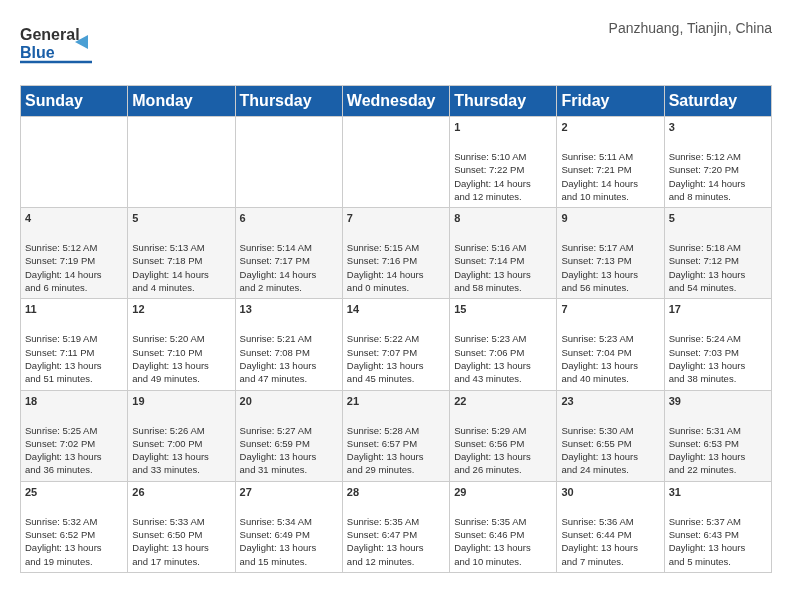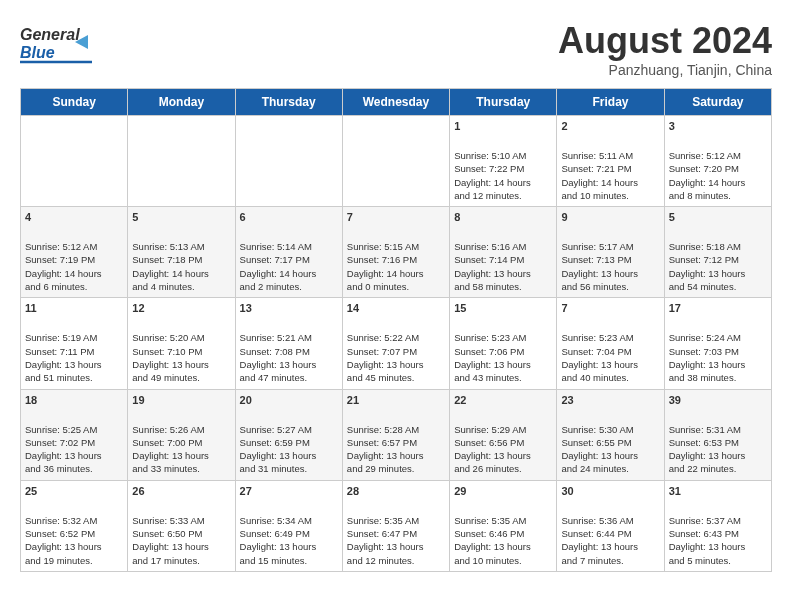--- a/index.html
+++ b/index.html
@@ -30,22 +30,22 @@
     }
     .calendar {
       width: 100%;
       border-collapse: collapse;
       font-size: 10px;
     }
     .calendar th {
       background: #1a5fa8;
       color: #fff;
       padding: 6px 4px;
-      text-align: center;
-      font-size: 12px;
+      text-align: left;
+      font-size: 16px;
       border: 1px solid #ccc;
     }
     .calendar td {
       border: 1px solid #ccc;
       vertical-align: top;
       padding: 4px;
       width: 14.28%;
       min-height: 80px;
       background: #fff;
     }
@@ -66,39 +66,37 @@
       margin-top: 17px;
     }
     .empty-cell {
       background: #fff !important;
     }
     
     .logo-container {
       display: flex;
       align-items: center;
       gap: 6px;
-      font-style: italic;
     }
   </style>
 </head>
 <body>
 
 <div class="header">
   <div class="logo-container">
     <svg width="75" height="55" viewBox="0 0 75 55">
 
       <text x="0" y="20" font-family="Arial" font-weight="bold" font-size="16" fill="#333">General</text>
       <text x="0" y="38" font-family="Arial" font-weight="bold" font-size="16" fill="#1a5fa8">Blue</text>
 
       <polygon points="55,22 68,15 68,29" fill="#4a9fd4"></polygon>
       <line x1="0" y1="42" x2="72" y2="42" stroke="#1a5fa8" stroke-width="2.5"></line>
     </svg>
   </div>
   <div class="title-section">
-    <div class="month-title">August 2024</div>
     <div class="subtitle">Panzhuang, Tianjin, China</div>
   </div>
 </div>
 
 <table class="calendar">
   <thead>
     <tr>
     <th>Sunday</th>
         <th>Monday</th>
         <th>Thursday</th>

